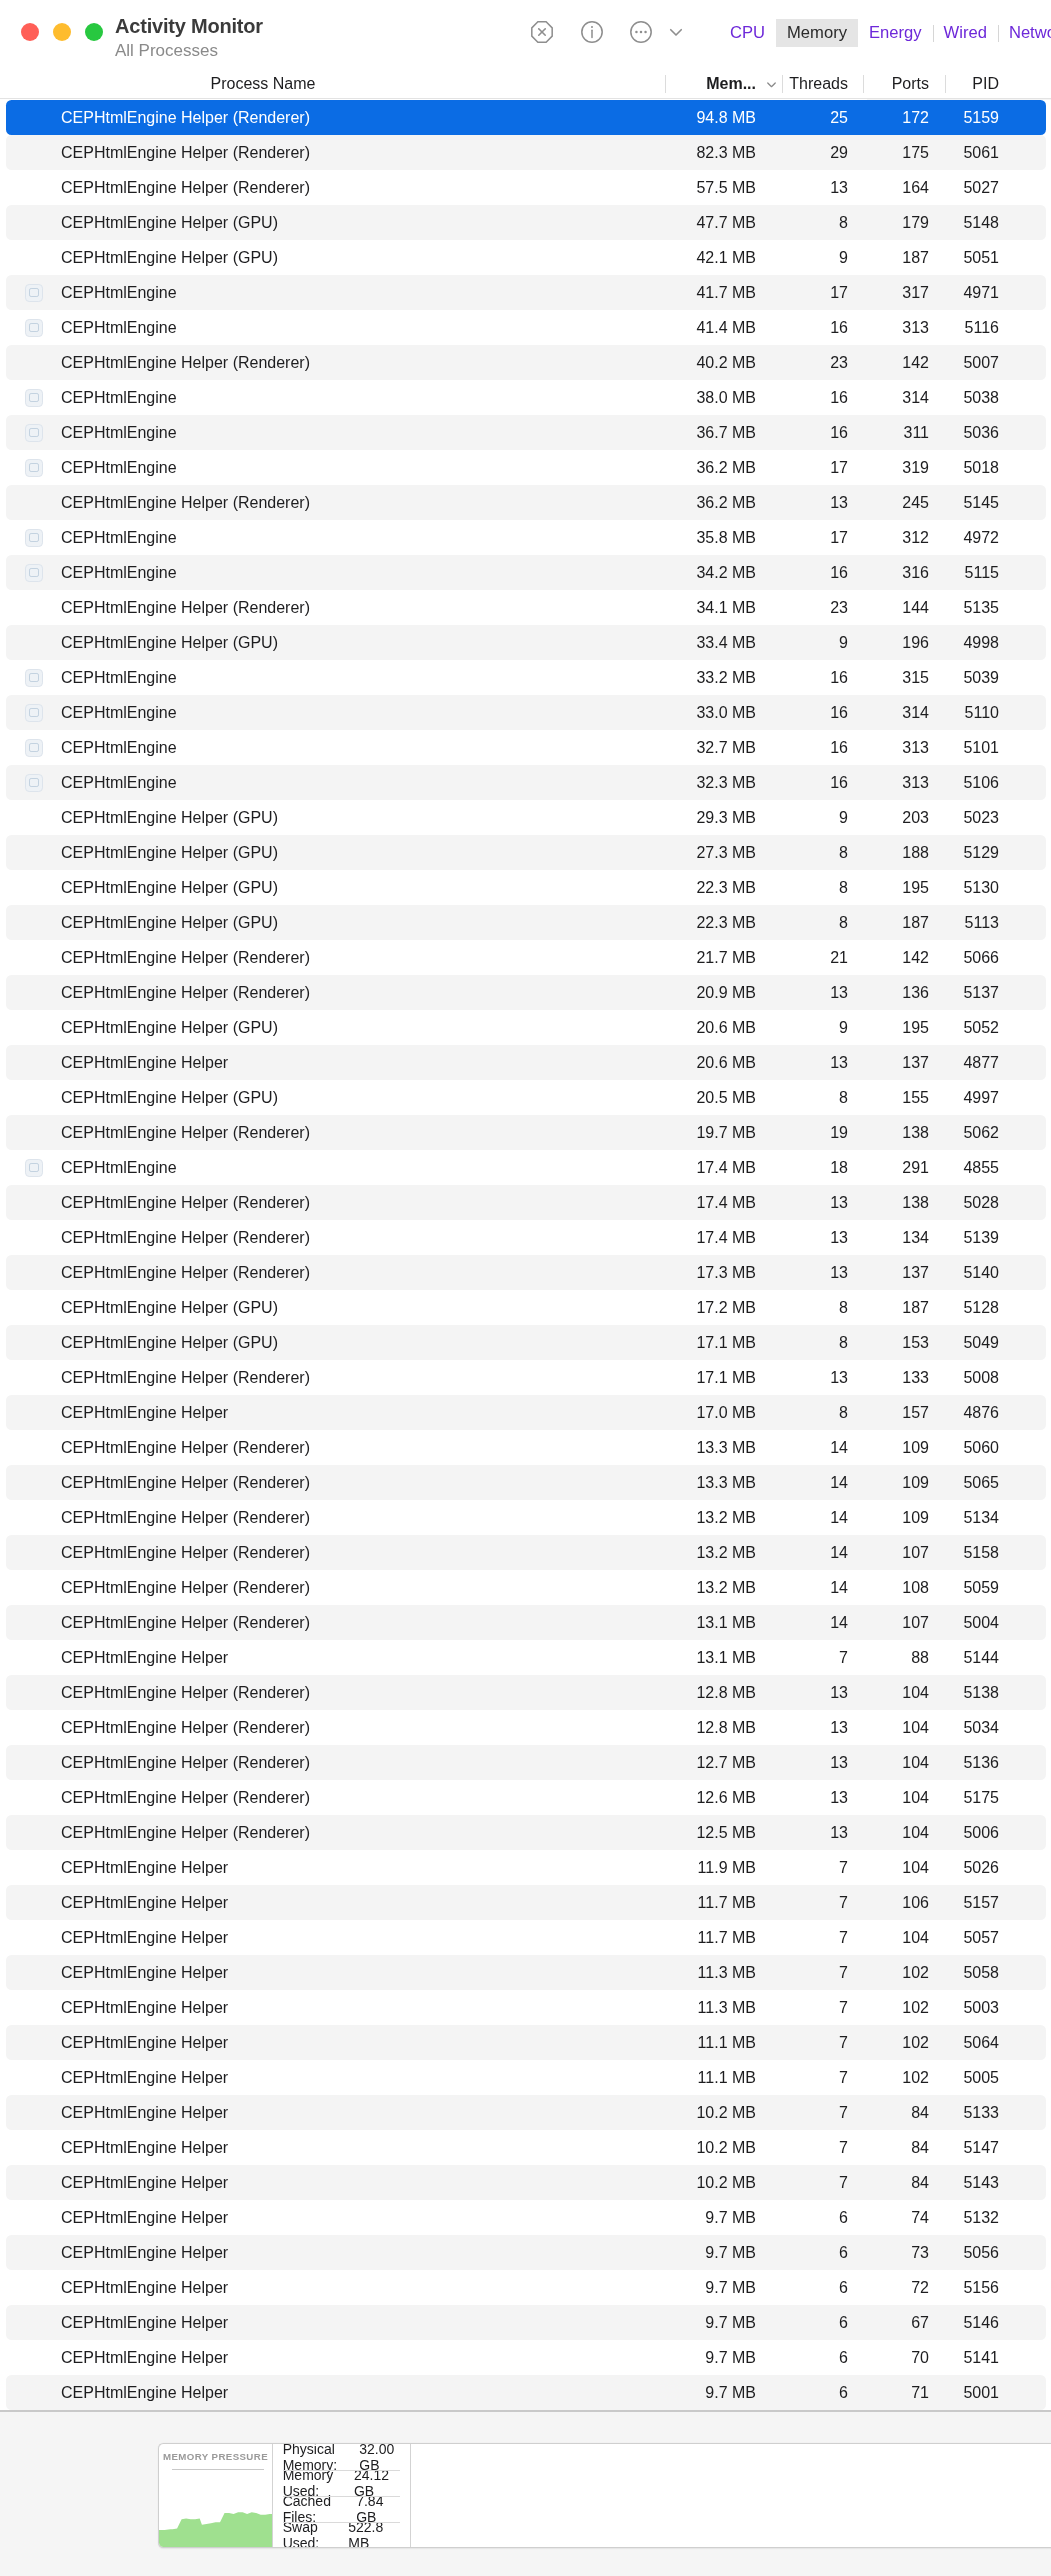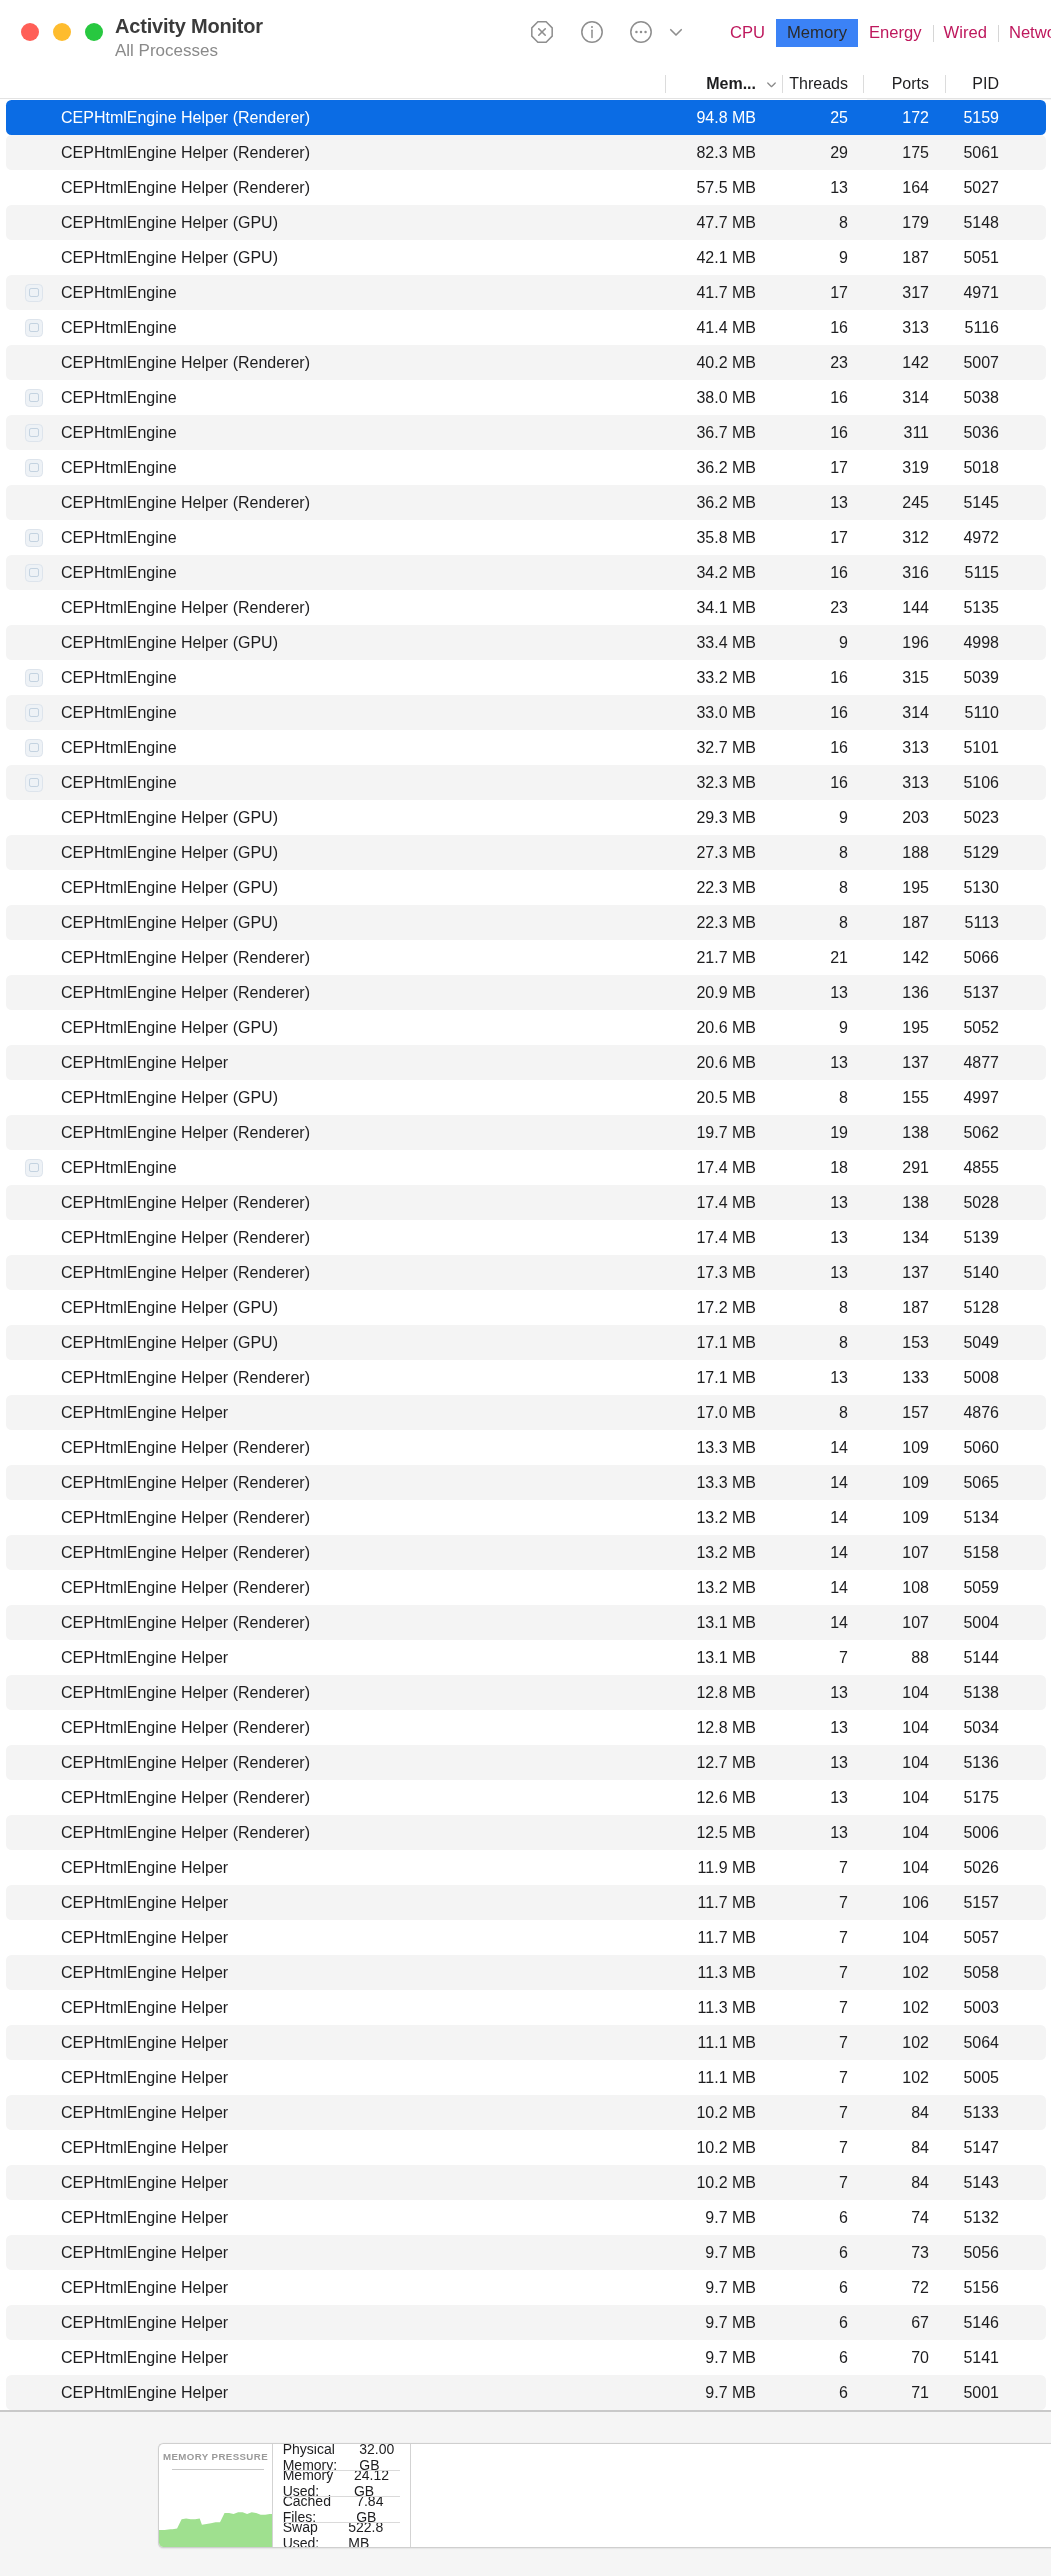--- a/index.html
+++ b/index.html
@@ -40,28 +40,28 @@
   .chev-down { width:18px; height:18px; display:block; margin-left:-11px; }
 
   
   .tabs {
     position:absolute; left:719px; top:19.4px; height:28px;
     display:flex; align-items:stretch;
     border-radius:5.5px; overflow:hidden;
   }
   .tab {
     display:flex; align-items:center; justify-content:center;
-    padding:0 11px; font-size:16.6px; color:#be185d; position:relative;
+    padding:0 11px; font-size:16.6px; color:#6d28d9; position:relative;
     background:#ffffff; white-space:nowrap;
   }
   .tab + .tab::before {
     content:""; position:absolute; left:0; top:5.5px; bottom:5.5px;
     width:0.7px; background:#d6d6d6;
   }
-  .tab.active { background:#3b82f6; color:#2b2b2b;text-align:center; }
+  .tab.active { background:#e5e5e5; color:#2b2b2b;text-align:center; }
   .tab.active::before { background:transparent; }
   .tab.active + .tab::before { background:transparent; }
 
   
   .col-header {
     position:absolute; left:0; top:69px; width:1051px; height:30px;
     background:#ffffff;
     border-bottom:0.7px solid #e3e3e3;
   }
   .col-header .hcell {
@@ -226,20 +226,21 @@
     <div class="tabs" id="tabs">
         <div class="tab">CPU</div>
         <div class="tab active">Memory</div>
         <div class="tab">Energy</div>
         <div class="tab">Wired</div>
         <div class="tab">Network</div>
       </div>
   </div>
 
   <div class="col-header">
+    <div class="hcell hc-name">Process Name</div>
     <div class="hsep" style="left:665px;"></div>
     <div class="hcell hc-mem">Mem...</div>
     <div class="hcell hc-memchev">
       <svg width="15" height="15" viewBox="0 0 24 24" fill="none" stroke="#8a8a8a" stroke-width="2" stroke-linecap="round" stroke-linejoin="round">
         <polyline points="6,9.5 12,15.5 18,9.5"></polyline>
       </svg>
     </div>
     <div class="hsep" style="left:782px;"></div>
     <div class="hcell hc-thr">Threads</div>
     <div class="hsep" style="left:863px;"></div>

